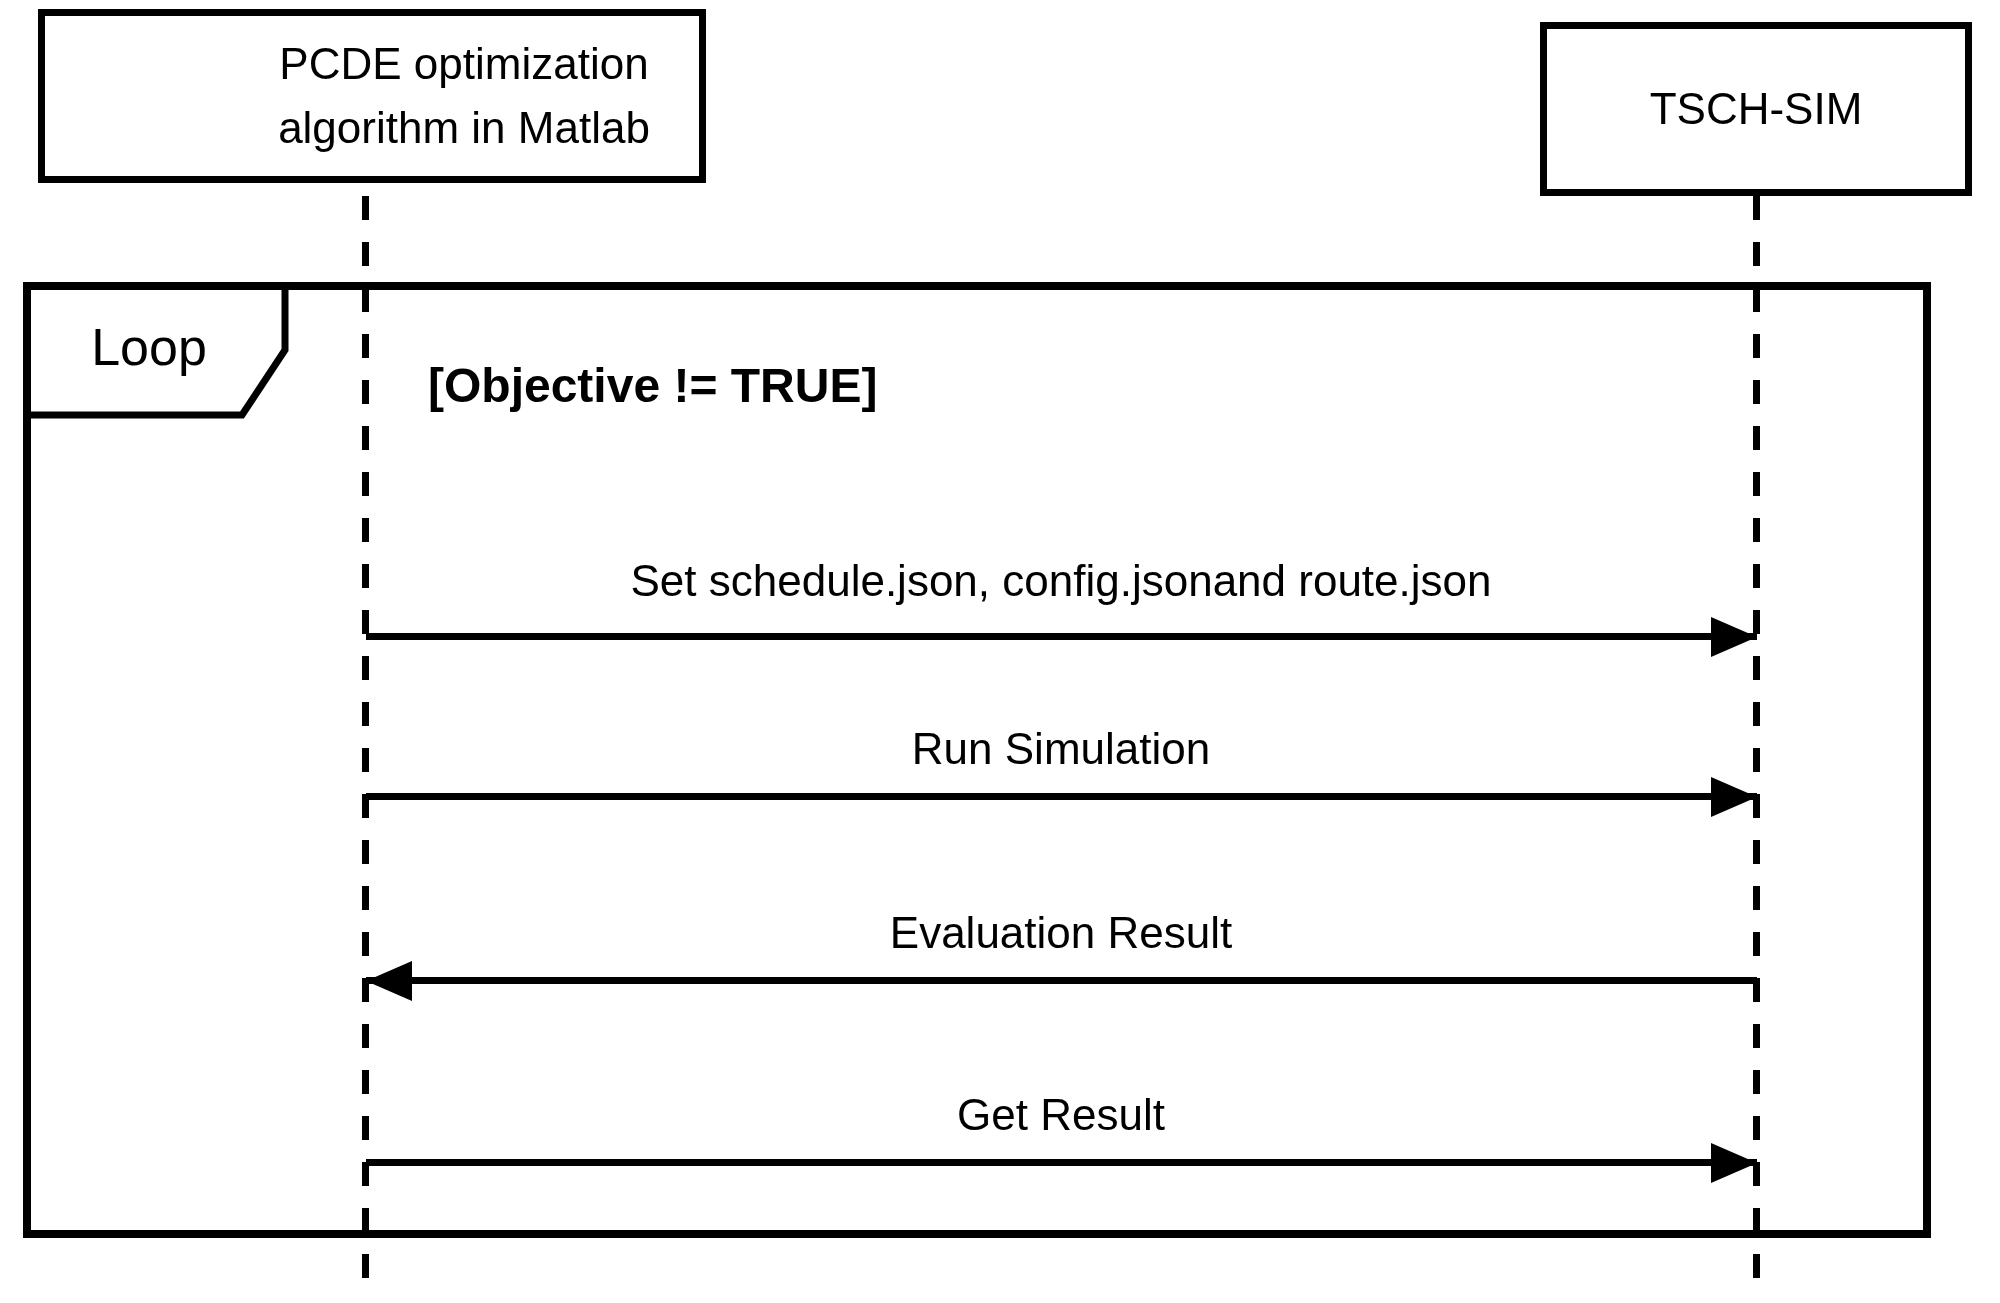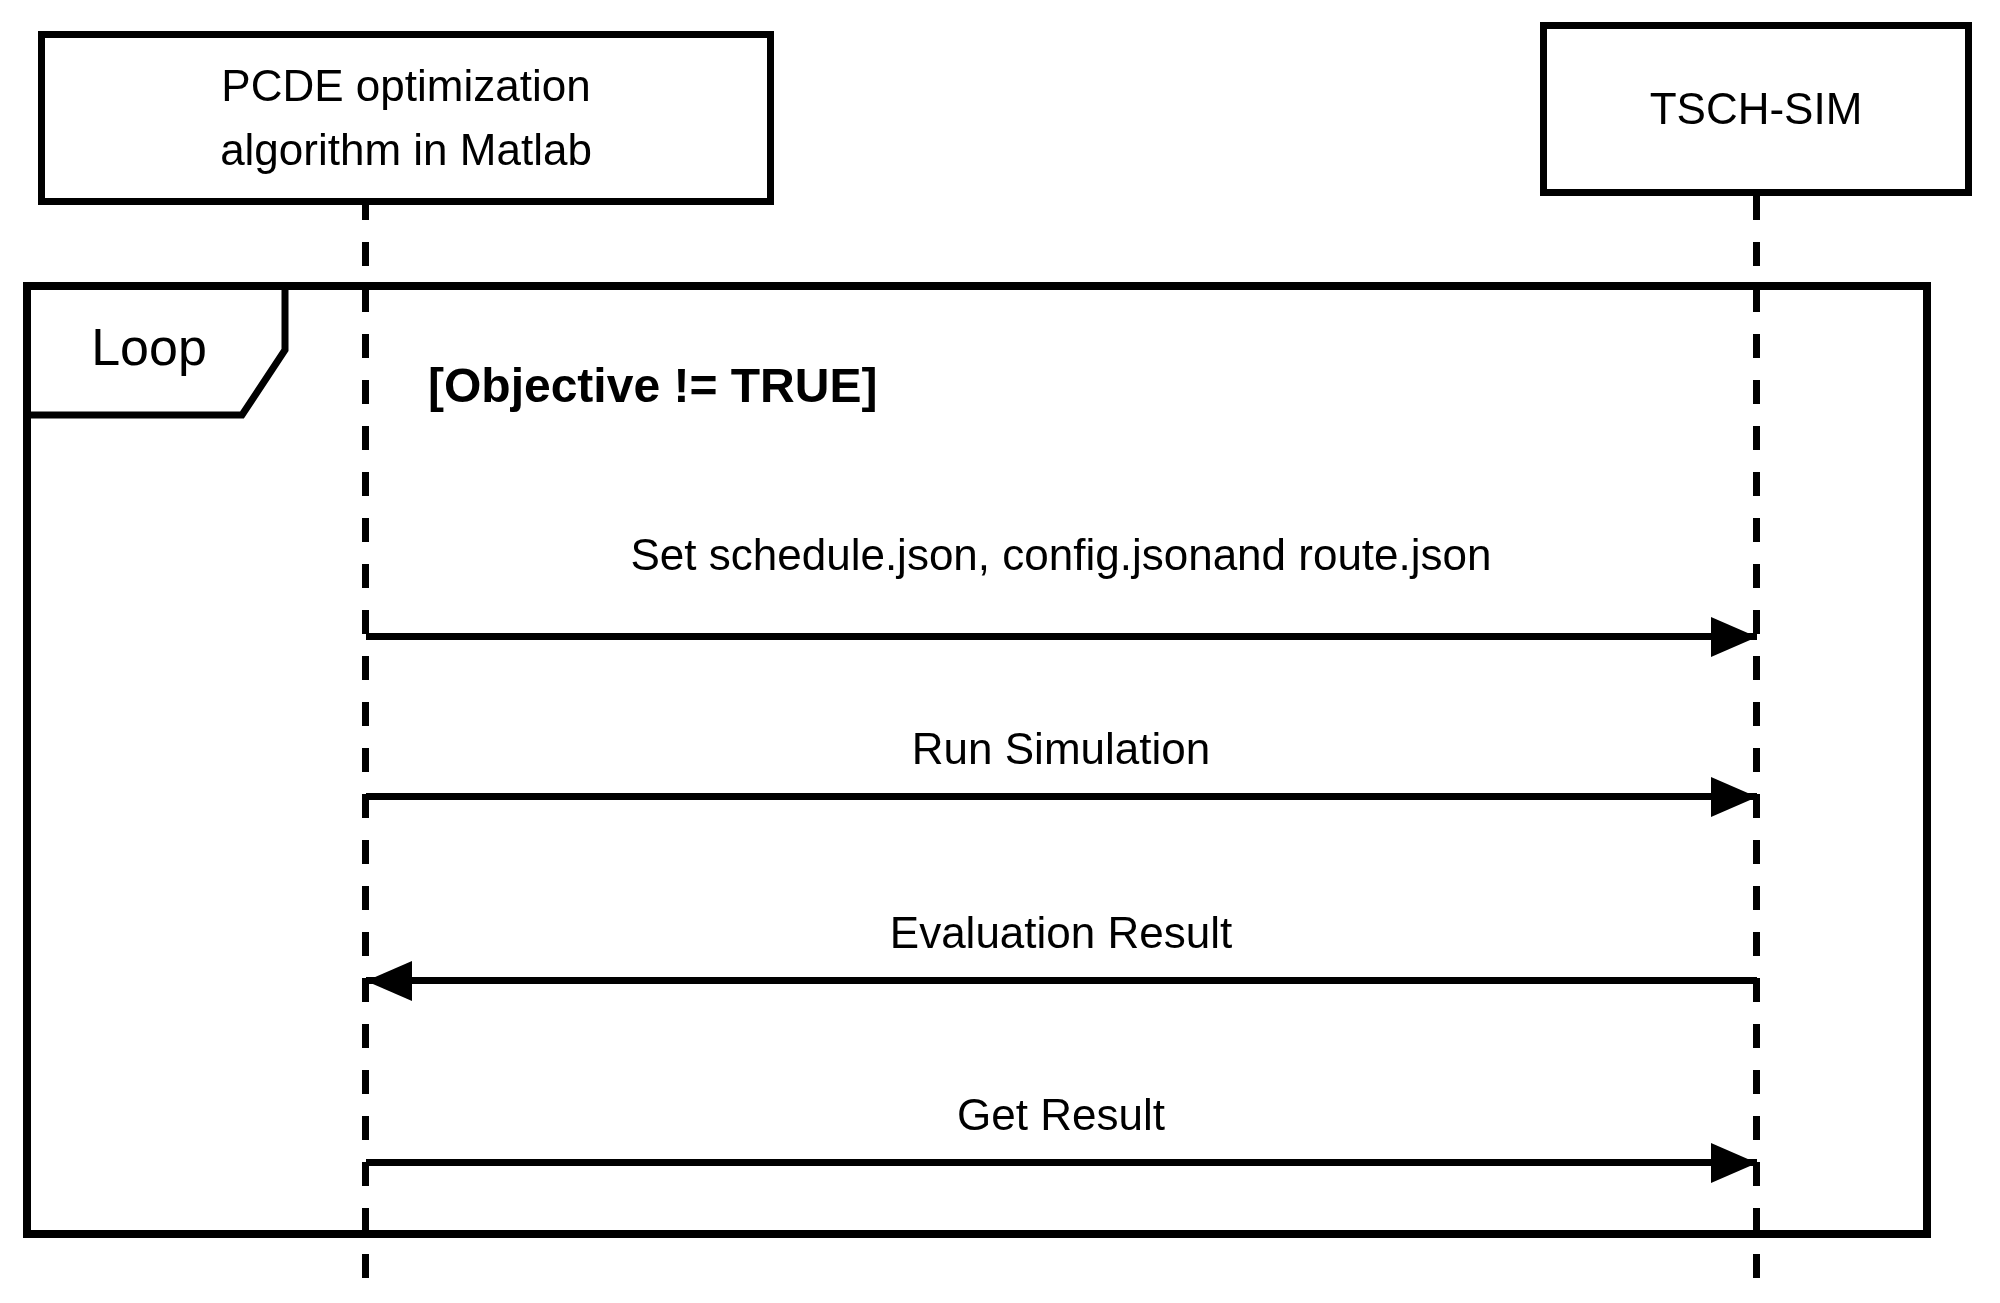--- a/index.html
+++ b/index.html
@@ -17,21 +17,21 @@
   .actor-box {
     position: absolute;
     box-sizing: border-box;
     border: 7px solid #000;
     background: #fff;
     display: flex; align-items: center; justify-content: center;
     text-align: center;
     font-size: 44px; line-height: 64px;
     z-index: 3;
   }
-  #actor-0 { left: 38px; top: 31px; width: 736px; height: 174px; }
+  #actor-0 { left: 38px; top: 9px; width: 668px; height: 174px; justify-content: flex-end; }
   #actor-0 .actor-label { max-width: 470px; }
   #actor-1 { left: 1540px; top: 22px; width: 432px; height: 174px; }
   .lifeline {
     position: absolute;
     top: 196px; height: 1088px; width: 7px;
     background: repeating-linear-gradient(to bottom, #000 0 24px, transparent 24px 46px);
     z-index: 1;
   }
   #lifeline-0 { left: 362px; }
   #lifeline-1 { left: 1753px; }
@@ -106,21 +106,21 @@
   <div class="lifeline" id="lifeline-0"></div>
   <div class="lifeline" id="lifeline-1"></div>
 
   <div class="loop-frame"></div>
   <svg class="loop-tab-svg" width="300" height="150" viewBox="0 0 300 150">
     <polyline points="262,0 262,68 219,133 0,133" fill="none" stroke="#000000" stroke-width="7"></polyline>
   </svg>
   <div class="loop-operator-label">Loop</div>
   <div class="guard-label">[Objective != TRUE]</div>
 
-  <div class="msg-label" style="left:1061px; top:532px;">Set schedule.json, config.jsonand route.json</div>
+  <div class="msg-label" style="left:1061px; top:558px;">Set schedule.json, config.jsonand route.json</div>
   <div class="msg-line" style="left:366px; top:633px; width:1391px;"></div>
   <div class="arrowhead right" style="left:1711px; top:617px;"></div>
 
   <div class="msg-label" style="left:1061px; top:726px;">Run Simulation</div>
   <div class="msg-line" style="left:366px; top:793px; width:1391px;"></div>
   <div class="arrowhead right" style="left:1711px; top:777px;"></div>
 
   <div class="msg-label" style="left:1061px; top:910px;">Evaluation Result</div>
   <div class="msg-line" style="left:366px; top:977px; width:1391px;"></div>
   <div class="arrowhead left" style="left:366px; top:961px;"></div>

